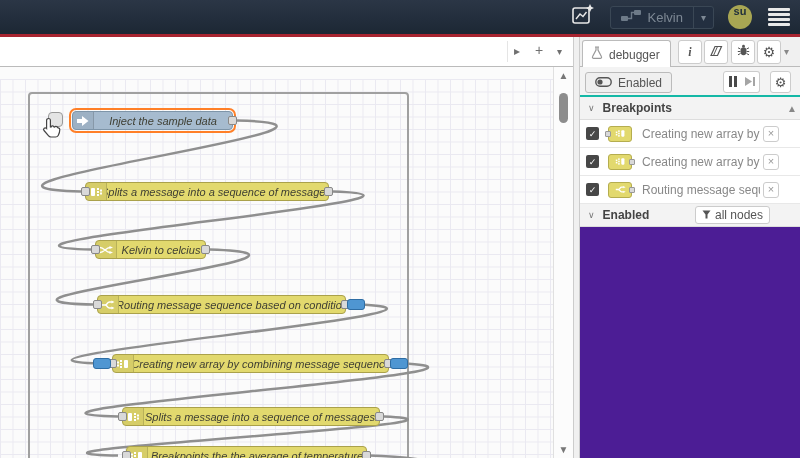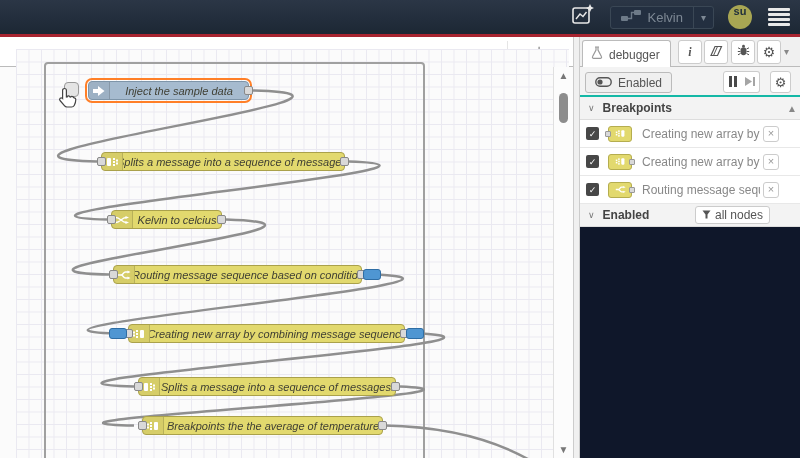--- a/index.html
+++ b/index.html
@@ -16,32 +16,32 @@
   .deploy-sep { width:1px; height:21px; background:#3a4755; }
   .deploy-chevron { padding:0 7px; color:#7d8894; font-size:10px; }
   .avatar { width:24px; height:24px; border-radius:50%; background:#a8a653; color:#22303c; font-size:11px; font-weight:bold; display:flex; align-items:flex-start; justify-content:center; }
   .burger { display:flex; flex-direction:column; gap:2.5px; padding:4px 2px; }
   .burger i { display:block; width:22px; height:2.5px; background:#e8e8e8; border-radius:1px; }
 
   
   .main { display:flex; height:421px; }
   .canvas { width:573px; position:relative; background:#fbfbfb; }
   .splitter { width:7px; background:#f0f0f0; border-left:1px solid #ccc; border-right:1px solid #ccc; }
-  .sidebar { width:220px; background:#0f172a; position:relative; }
+  .sidebar { width:220px; background:#4c1d95; position:relative; }
 
   
   .tabbar { height:30px; background:#fff; border-bottom:1px solid #bbb; position:relative; }
   .tabbar .tb-sep { position:absolute; left:507px; top:4px; bottom:4px; width:1px; background:#e5e5e5; }
   .tb-btn { position:absolute; top:7px; font-size:12px; color:#707070; cursor:pointer; }
 
   
-  .workspace { position:absolute; top:12px; left:0; width:553px; bottom:0; overflow:hidden;
+  .workspace { position:absolute; top:42px; left:0; width:553px; bottom:0; overflow:hidden;
     background-color:#fbfbfb;
     background-image:linear-gradient(#eae9f1 1px,transparent 1px),linear-gradient(90deg,#eae9f1 1px,transparent 1px);
-    background-size:12.5px 12.5px;margin-left:16px; }
+    background-size:12.5px 12.5px; }
   .group-rect { position:absolute; left:28px; top:13px; width:381px; height:500px; border:2px solid #a0a0a0; border-radius:4px; }
   .wires { position:absolute; left:0; top:0; }
   .node { position:absolute; height:19px; border-radius:4px; display:flex; align-items:stretch; font-size:11px; font-style:italic; color:#3f3f33; }
   .node.yellow { background:#e2d96e; border:1px solid #aaa14b; }
   .node.inject { background:#a6bbcf; border:1px solid #7e95a9; }
   .node.selected { outline:2px solid #ff7f27; outline-offset:1px; }
   .nicon { width:21px; border-right:1px solid rgba(0,0,0,0.14); background:rgba(0,0,0,0.05); display:flex; align-items:center; justify-content:center; border-radius:3px 0 0 3px; }
   .nlabel { flex:1; display:flex; align-items:center; justify-content:center; padding:0 6px; white-space:nowrap; overflow:hidden; }
   .port { position:absolute; width:9px; height:9px; top:4px; background:#d9d9d9; border:1px solid #888; border-radius:2px; }
   .port.in { left:-5px; } .port.out { right:-5px; }

